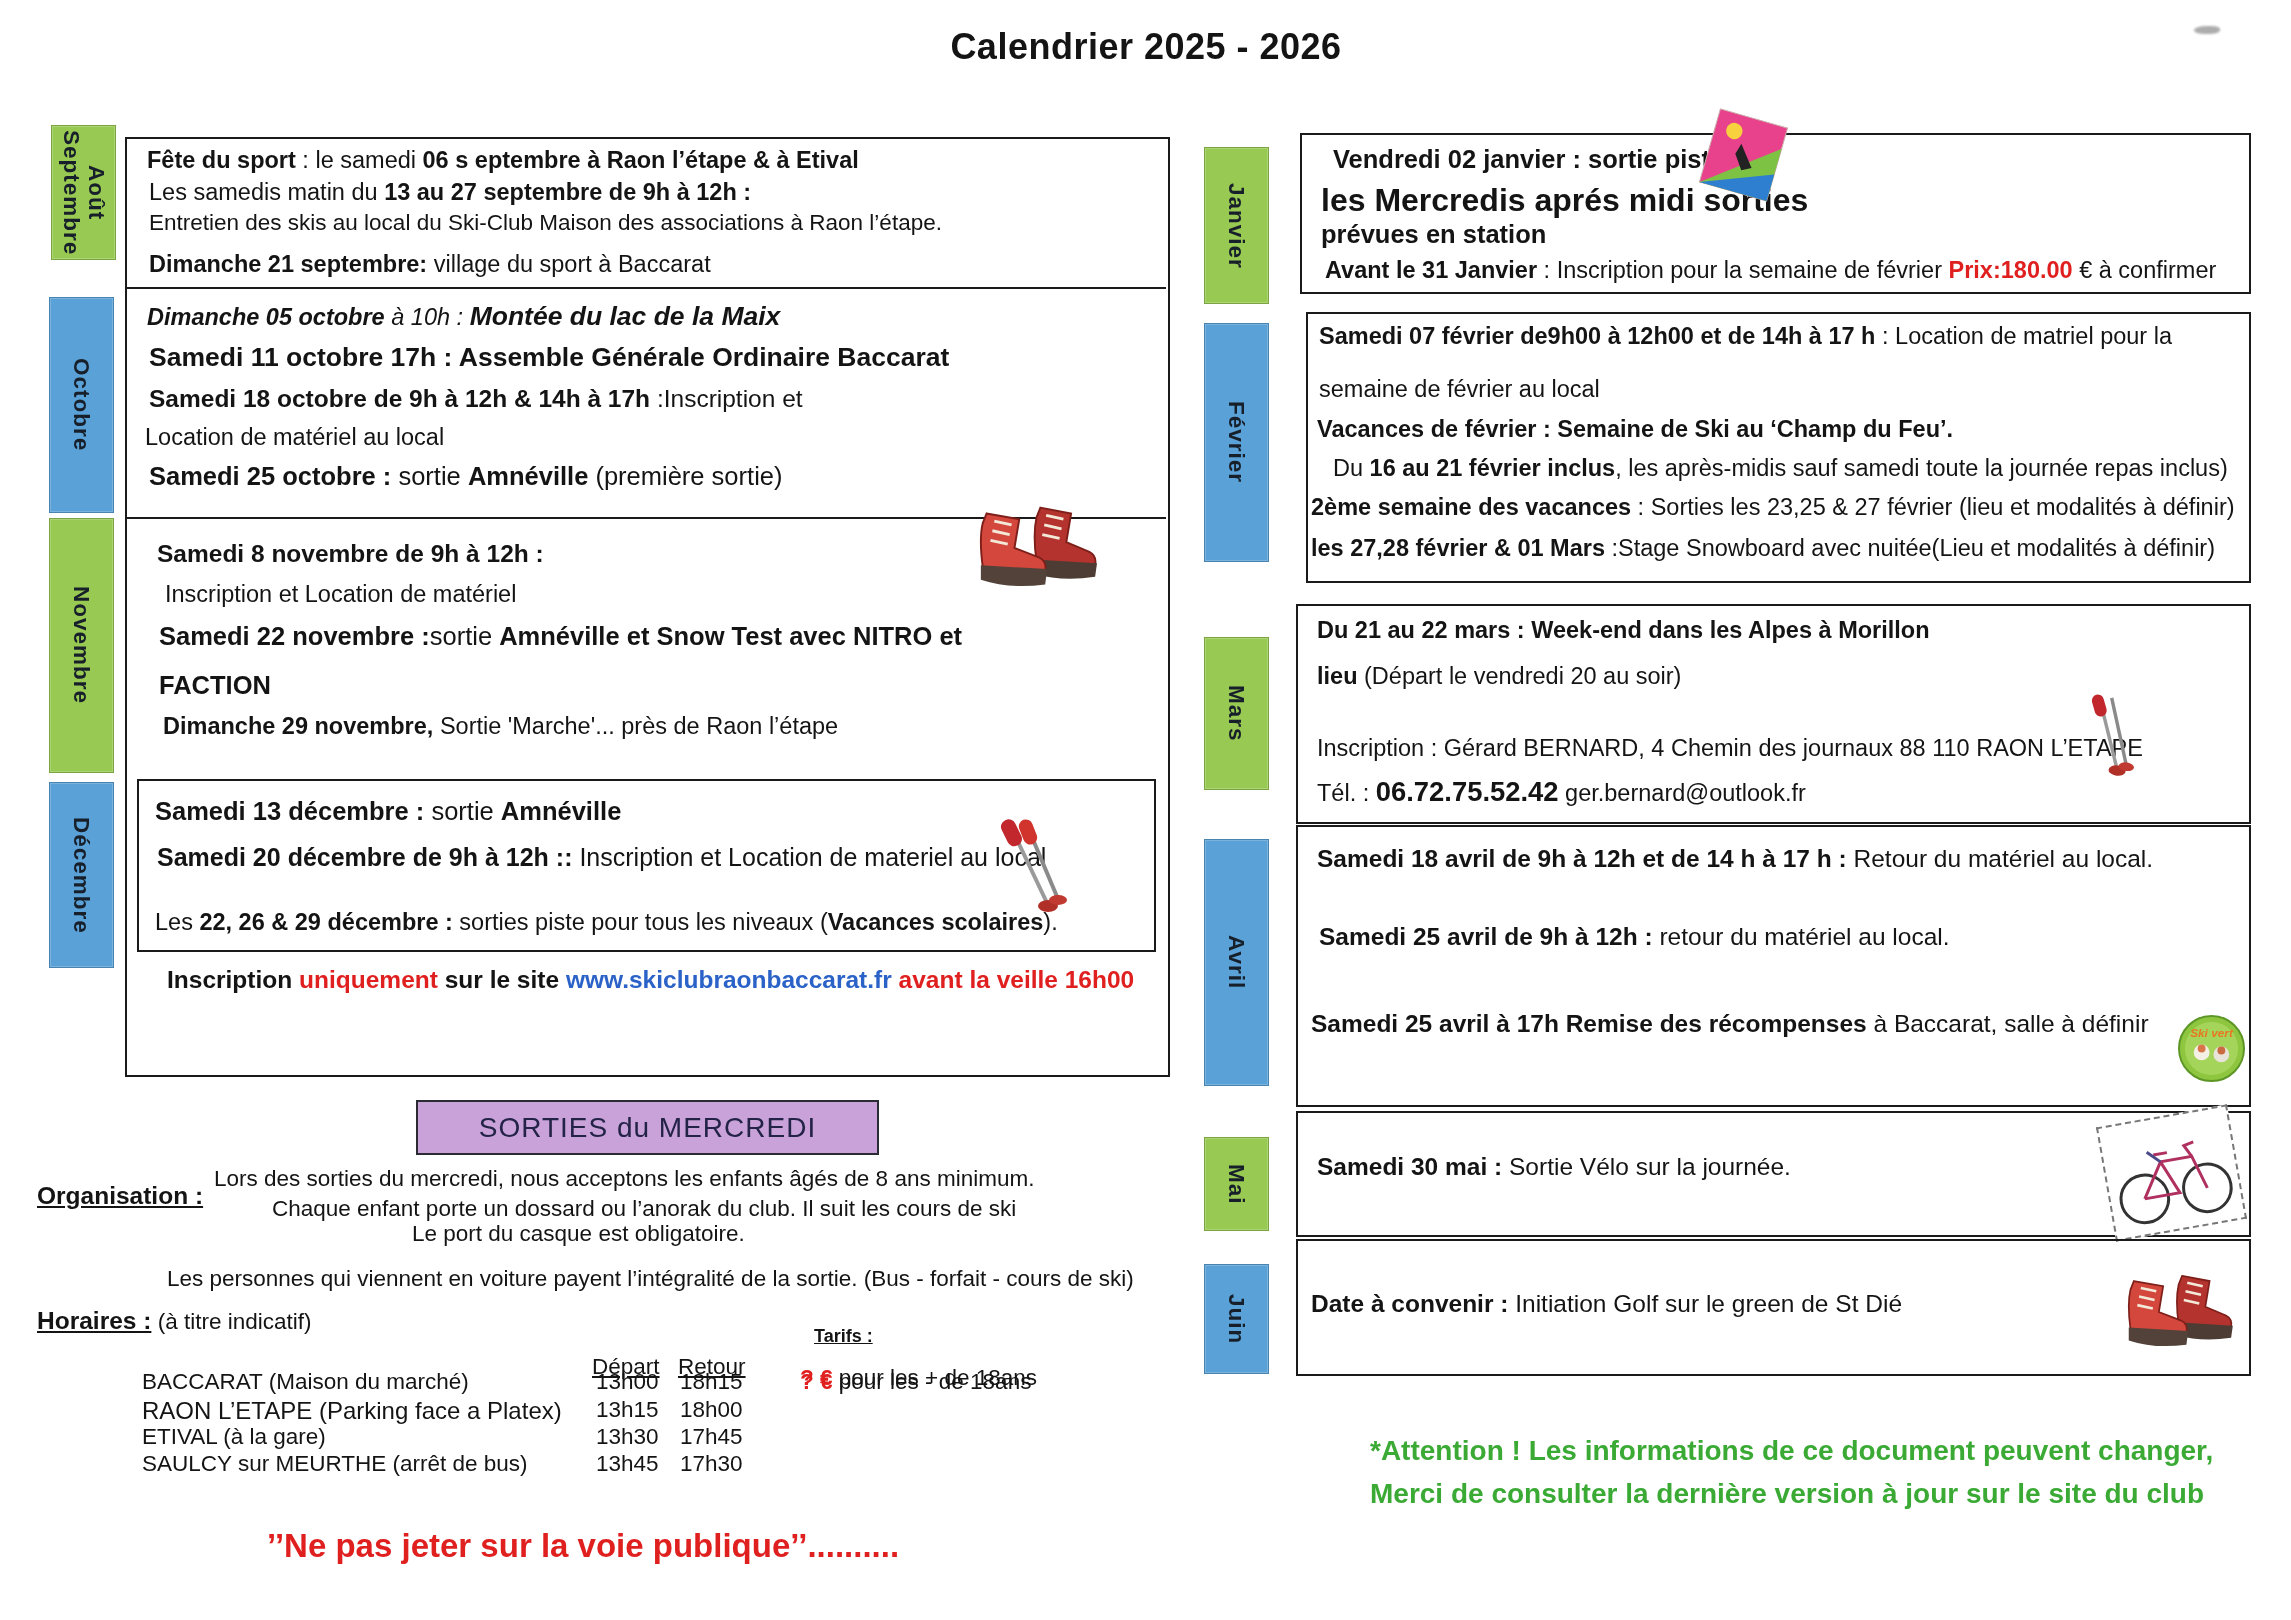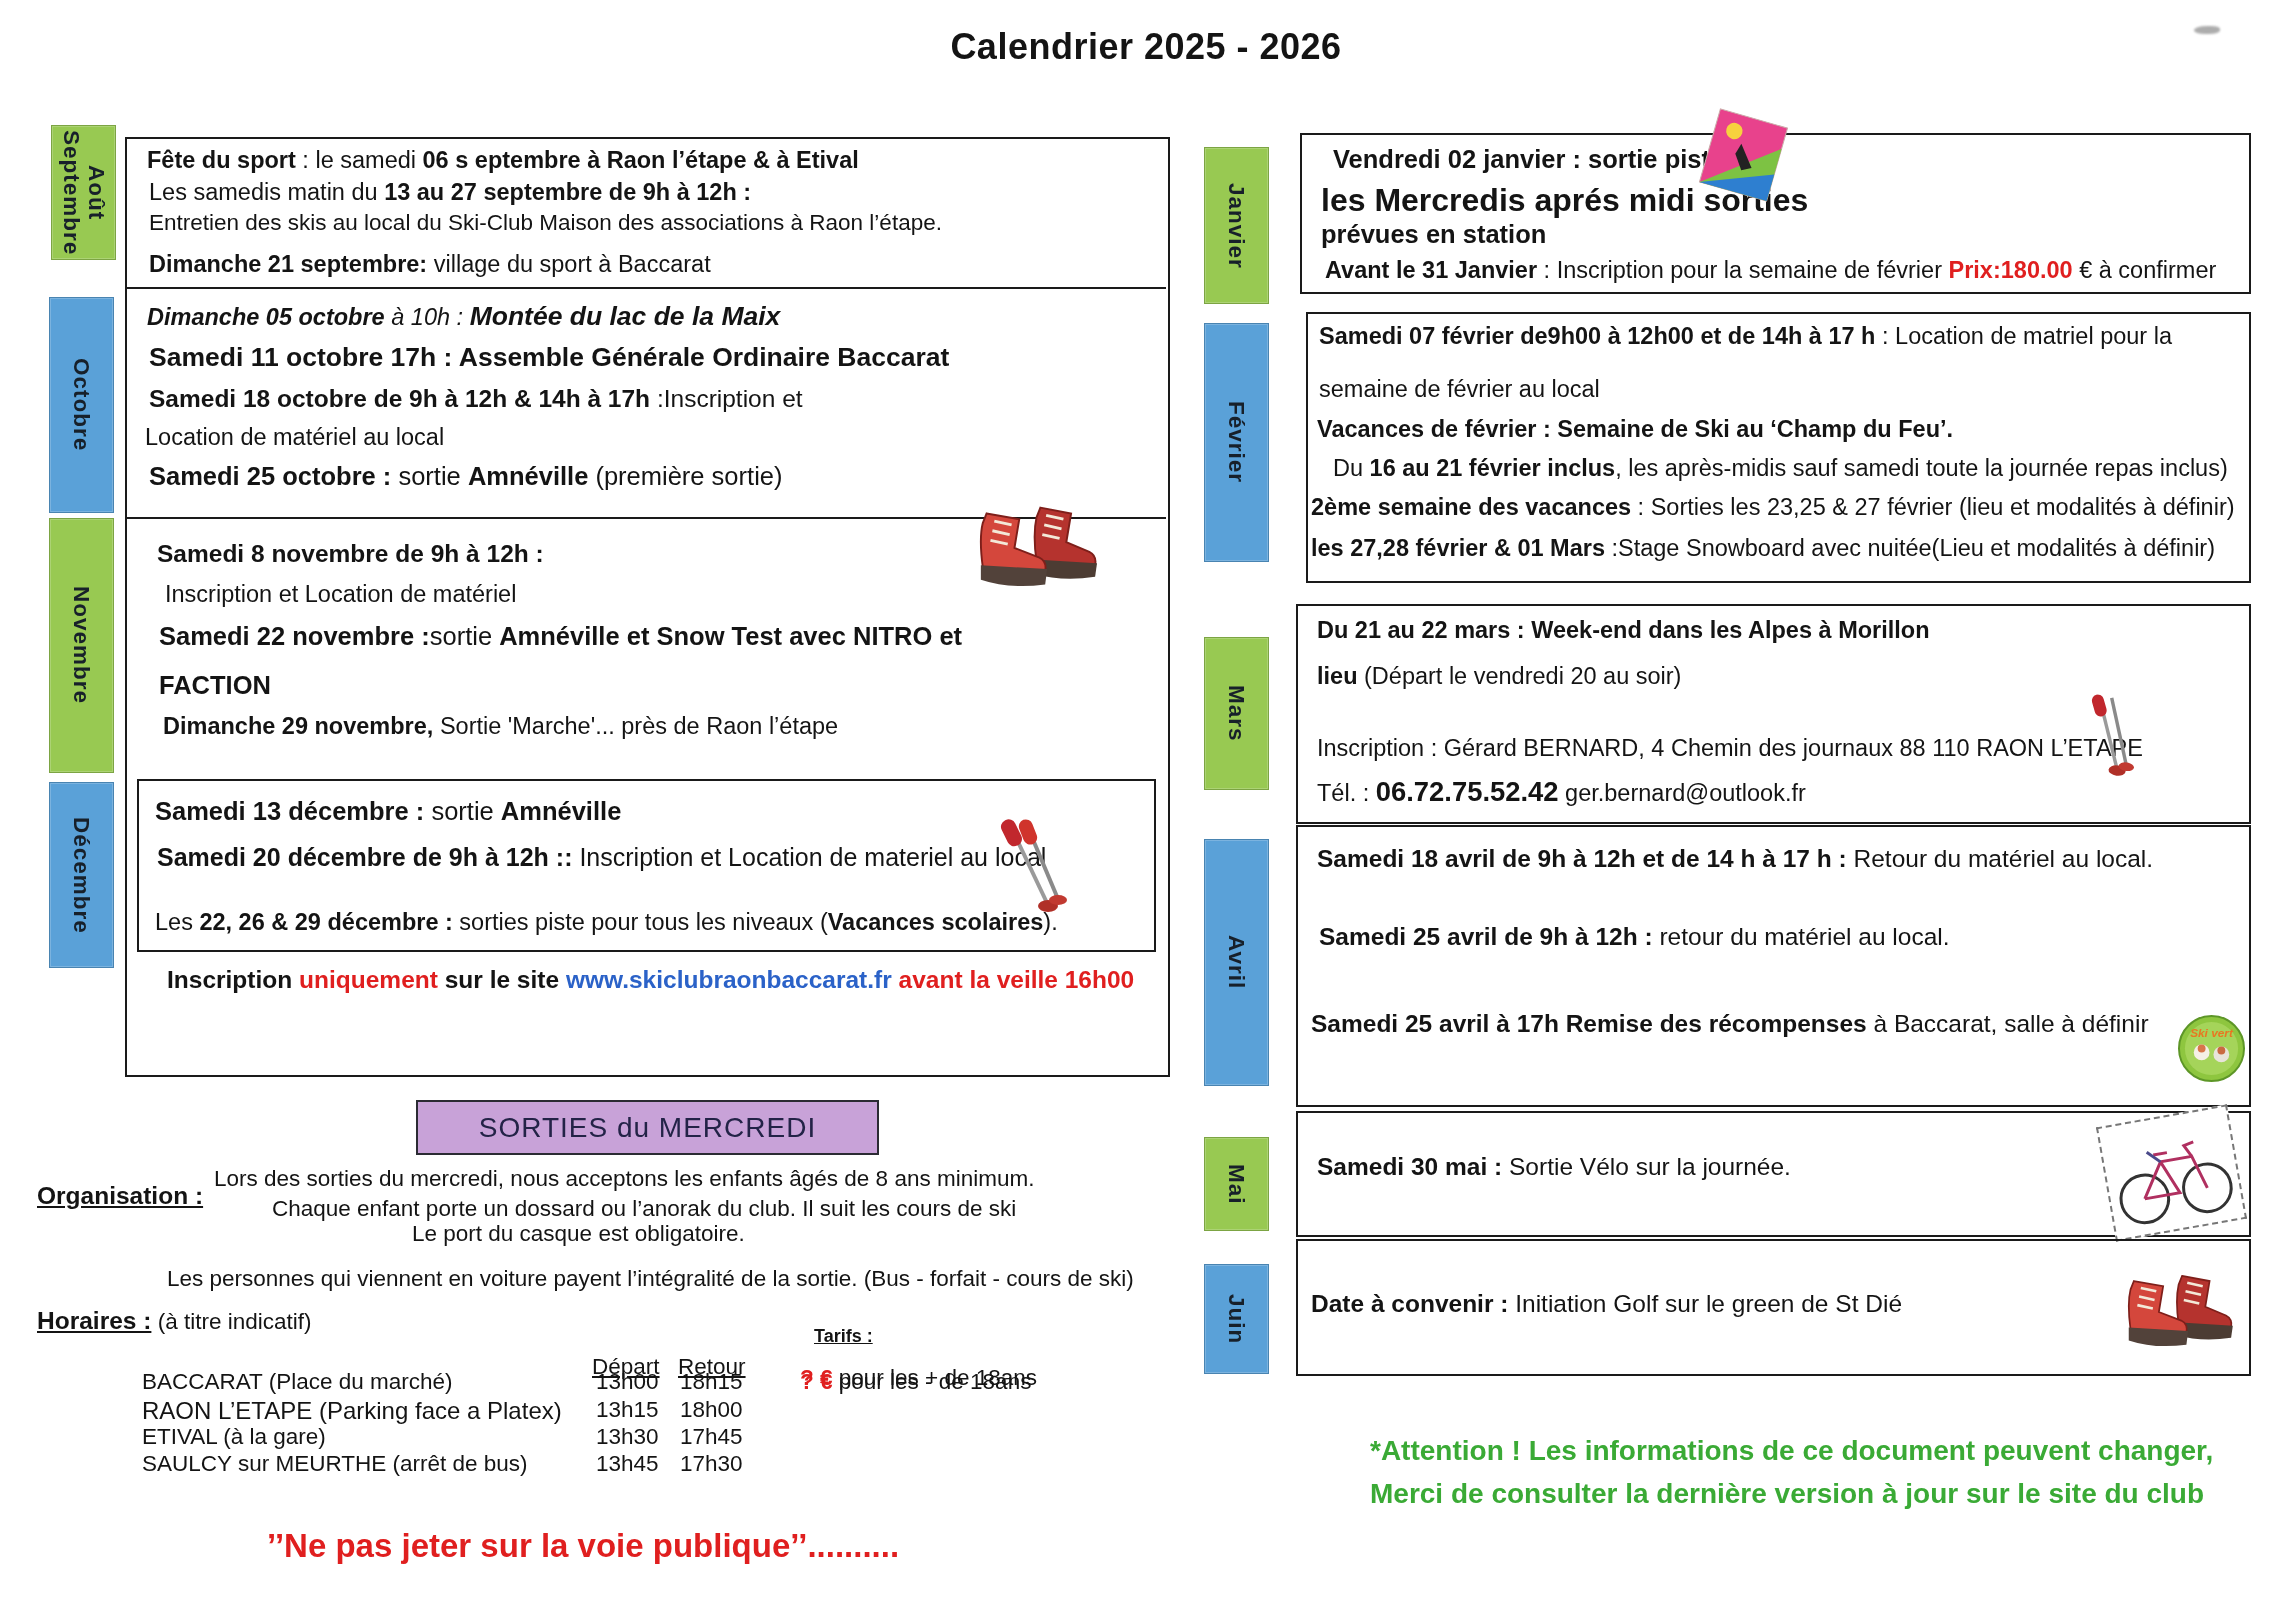--- a/index.html
+++ b/index.html
@@ -109,21 +109,21 @@
 <div class="ln b u" style="left:37px;top:1158px;font-size:24.5px;">Organisation :</div>
 <div class="ln" style="left:214px;top:1166px;font-size:22.5px;">Lors des sorties du mercredi, nous acceptons les enfants âgés de 8 ans minimum.</div>
 <div class="ln" style="left:272px;top:1196px;font-size:22.5px;">Chaque enfant porte un dossard ou l’anorak du club. Il suit les cours de ski</div>
 <div class="ln" style="left:412px;top:1221px;font-size:22.5px;">Le port du casque est obligatoire.</div>
 <div class="ln" style="left:167px;top:1266px;font-size:22.5px;">Les personnes qui viennent en voiture payent l’intégralité de la sortie. (Bus - forfait - cours de ski)</div>
 
 <div class="ln" style="left:37px;top:1307px;font-size:24.5px;"><span class="b u">Horaires :</span><span style="font-size:22.5px;"> (à titre indicatif)</span></div>
 <div class="ln u" style="left:592px;top:1330px;font-size:22.5px;">Départ</div>
 <div class="ln u" style="left:678px;top:1330px;font-size:22.5px;">Retour</div>
 
-<div class="ln" style="left:142px;top:1369px;font-size:22.5px;">BACCARAT (Place du marché)</div>
+<div class="ln" style="left:142px;top:1369px;font-size:22.5px;">BACCARAT (Maison du marché)</div>
 <div class="ln" style="left:596px;top:1369px;font-size:22.5px;">13h00</div>
 <div class="ln" style="left:680px;top:1369px;font-size:22.5px;">18h15</div>
 
 <div class="ln" style="left:142px;top:1397px;font-size:24px;">RAON L’ETAPE  (Parking face a Platex)</div>
 <div class="ln" style="left:596px;top:1397px;font-size:22.5px;">13h15</div>
 <div class="ln" style="left:680px;top:1397px;font-size:22.5px;">18h00</div>
 
 <div class="ln" style="left:142px;top:1424px;font-size:22.5px;">ETIVAL (à la gare)</div>
 <div class="ln" style="left:596px;top:1424px;font-size:22.5px;">13h30</div>
 <div class="ln" style="left:680px;top:1424px;font-size:22.5px;">17h45</div>

